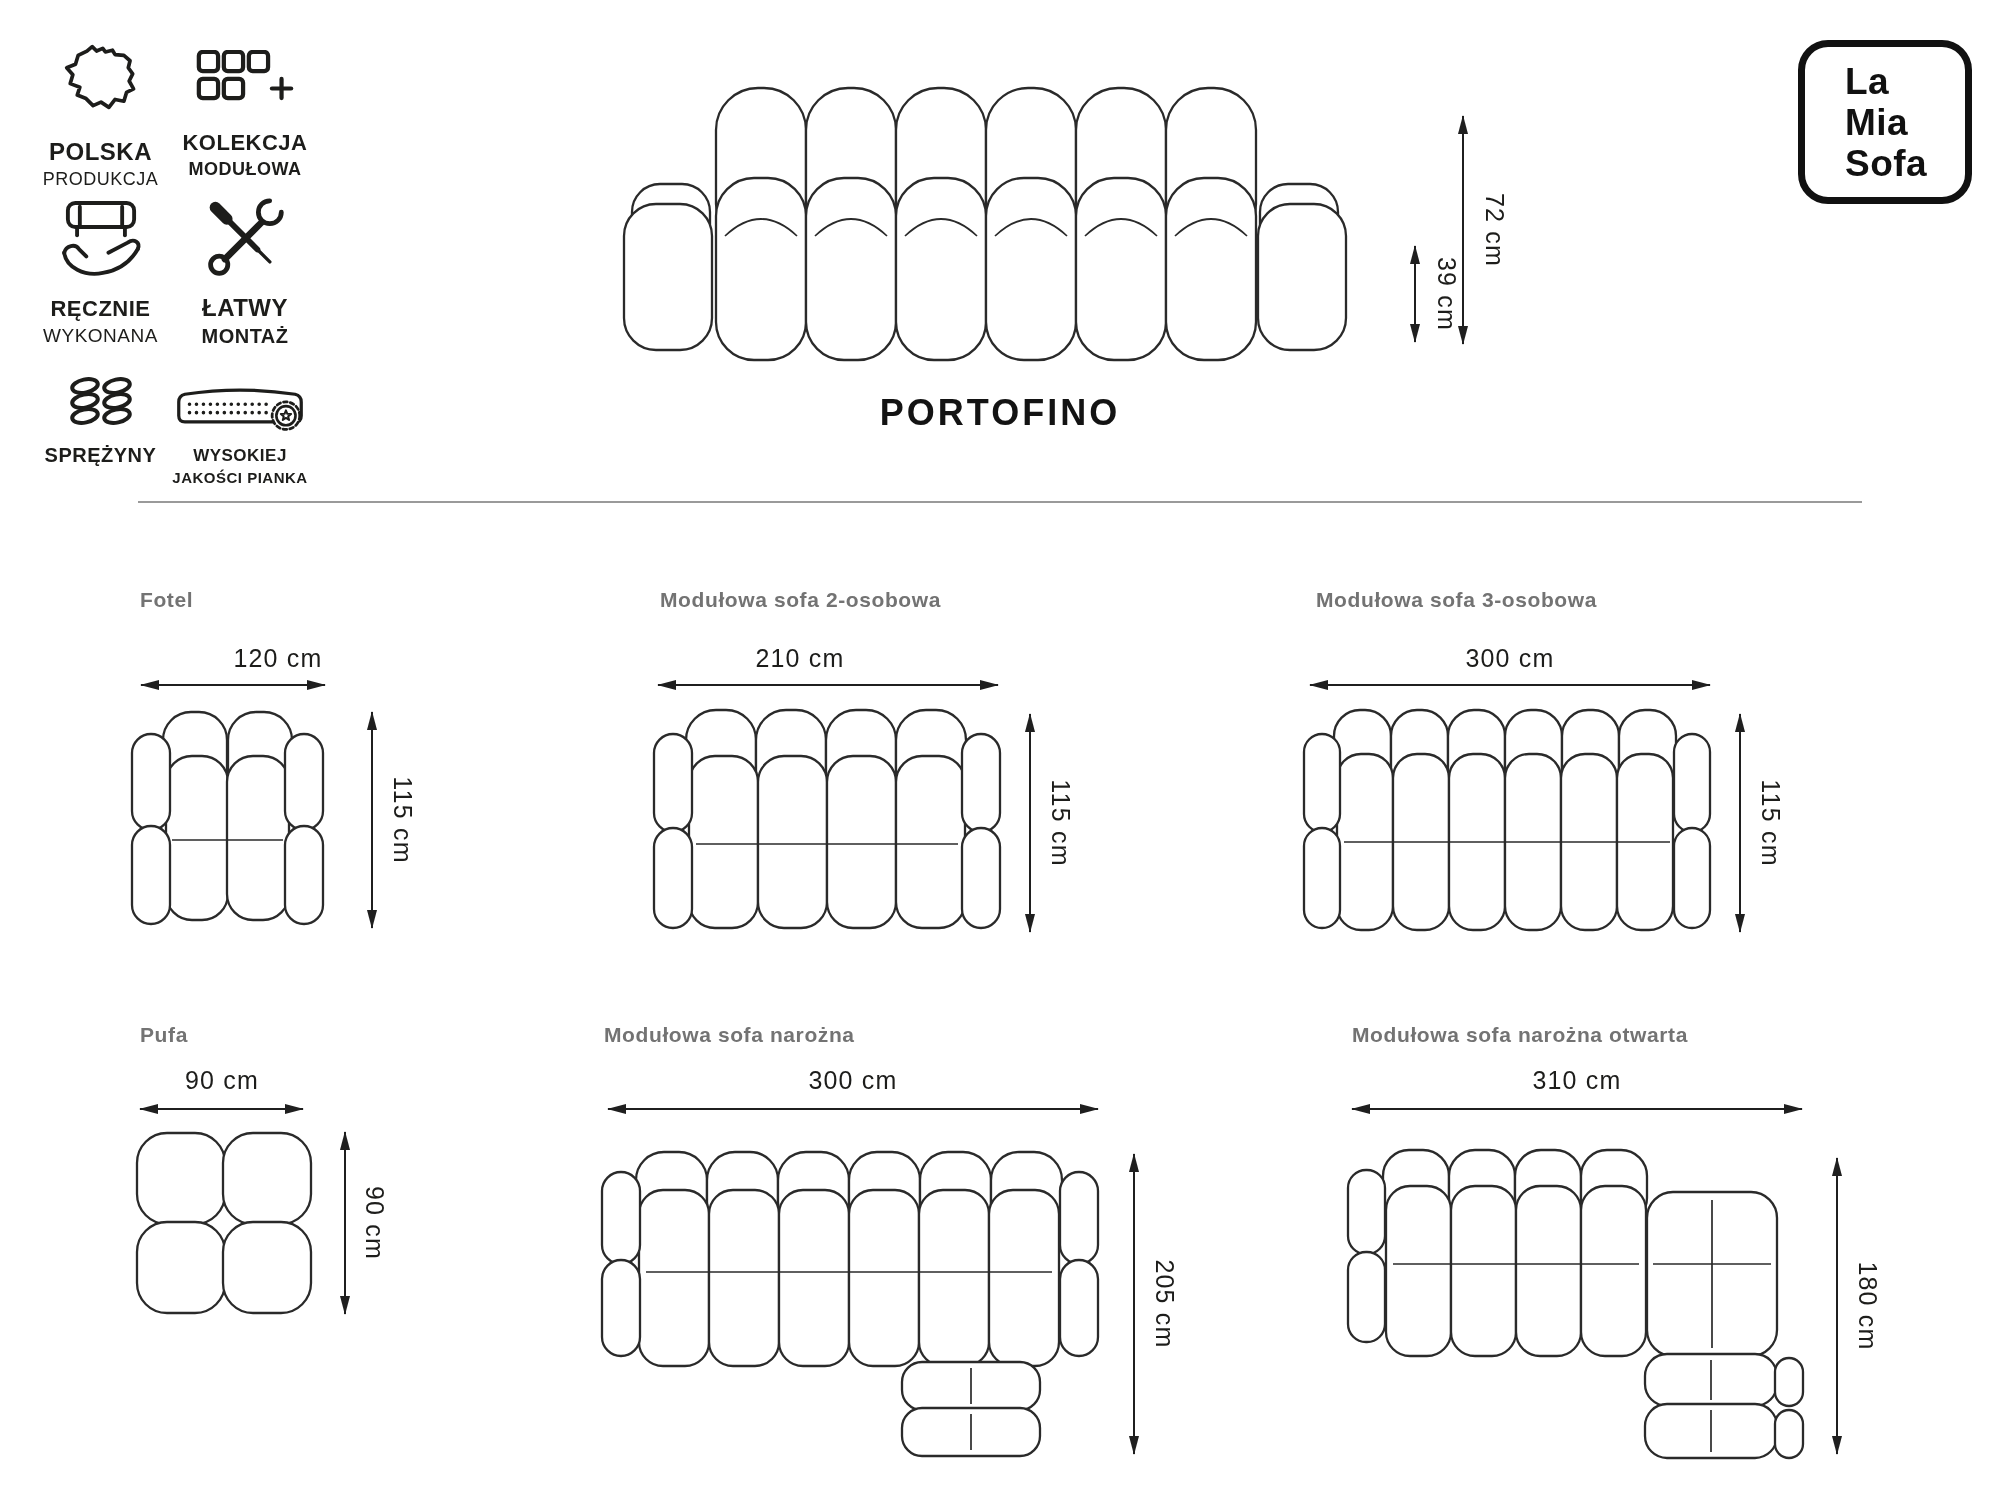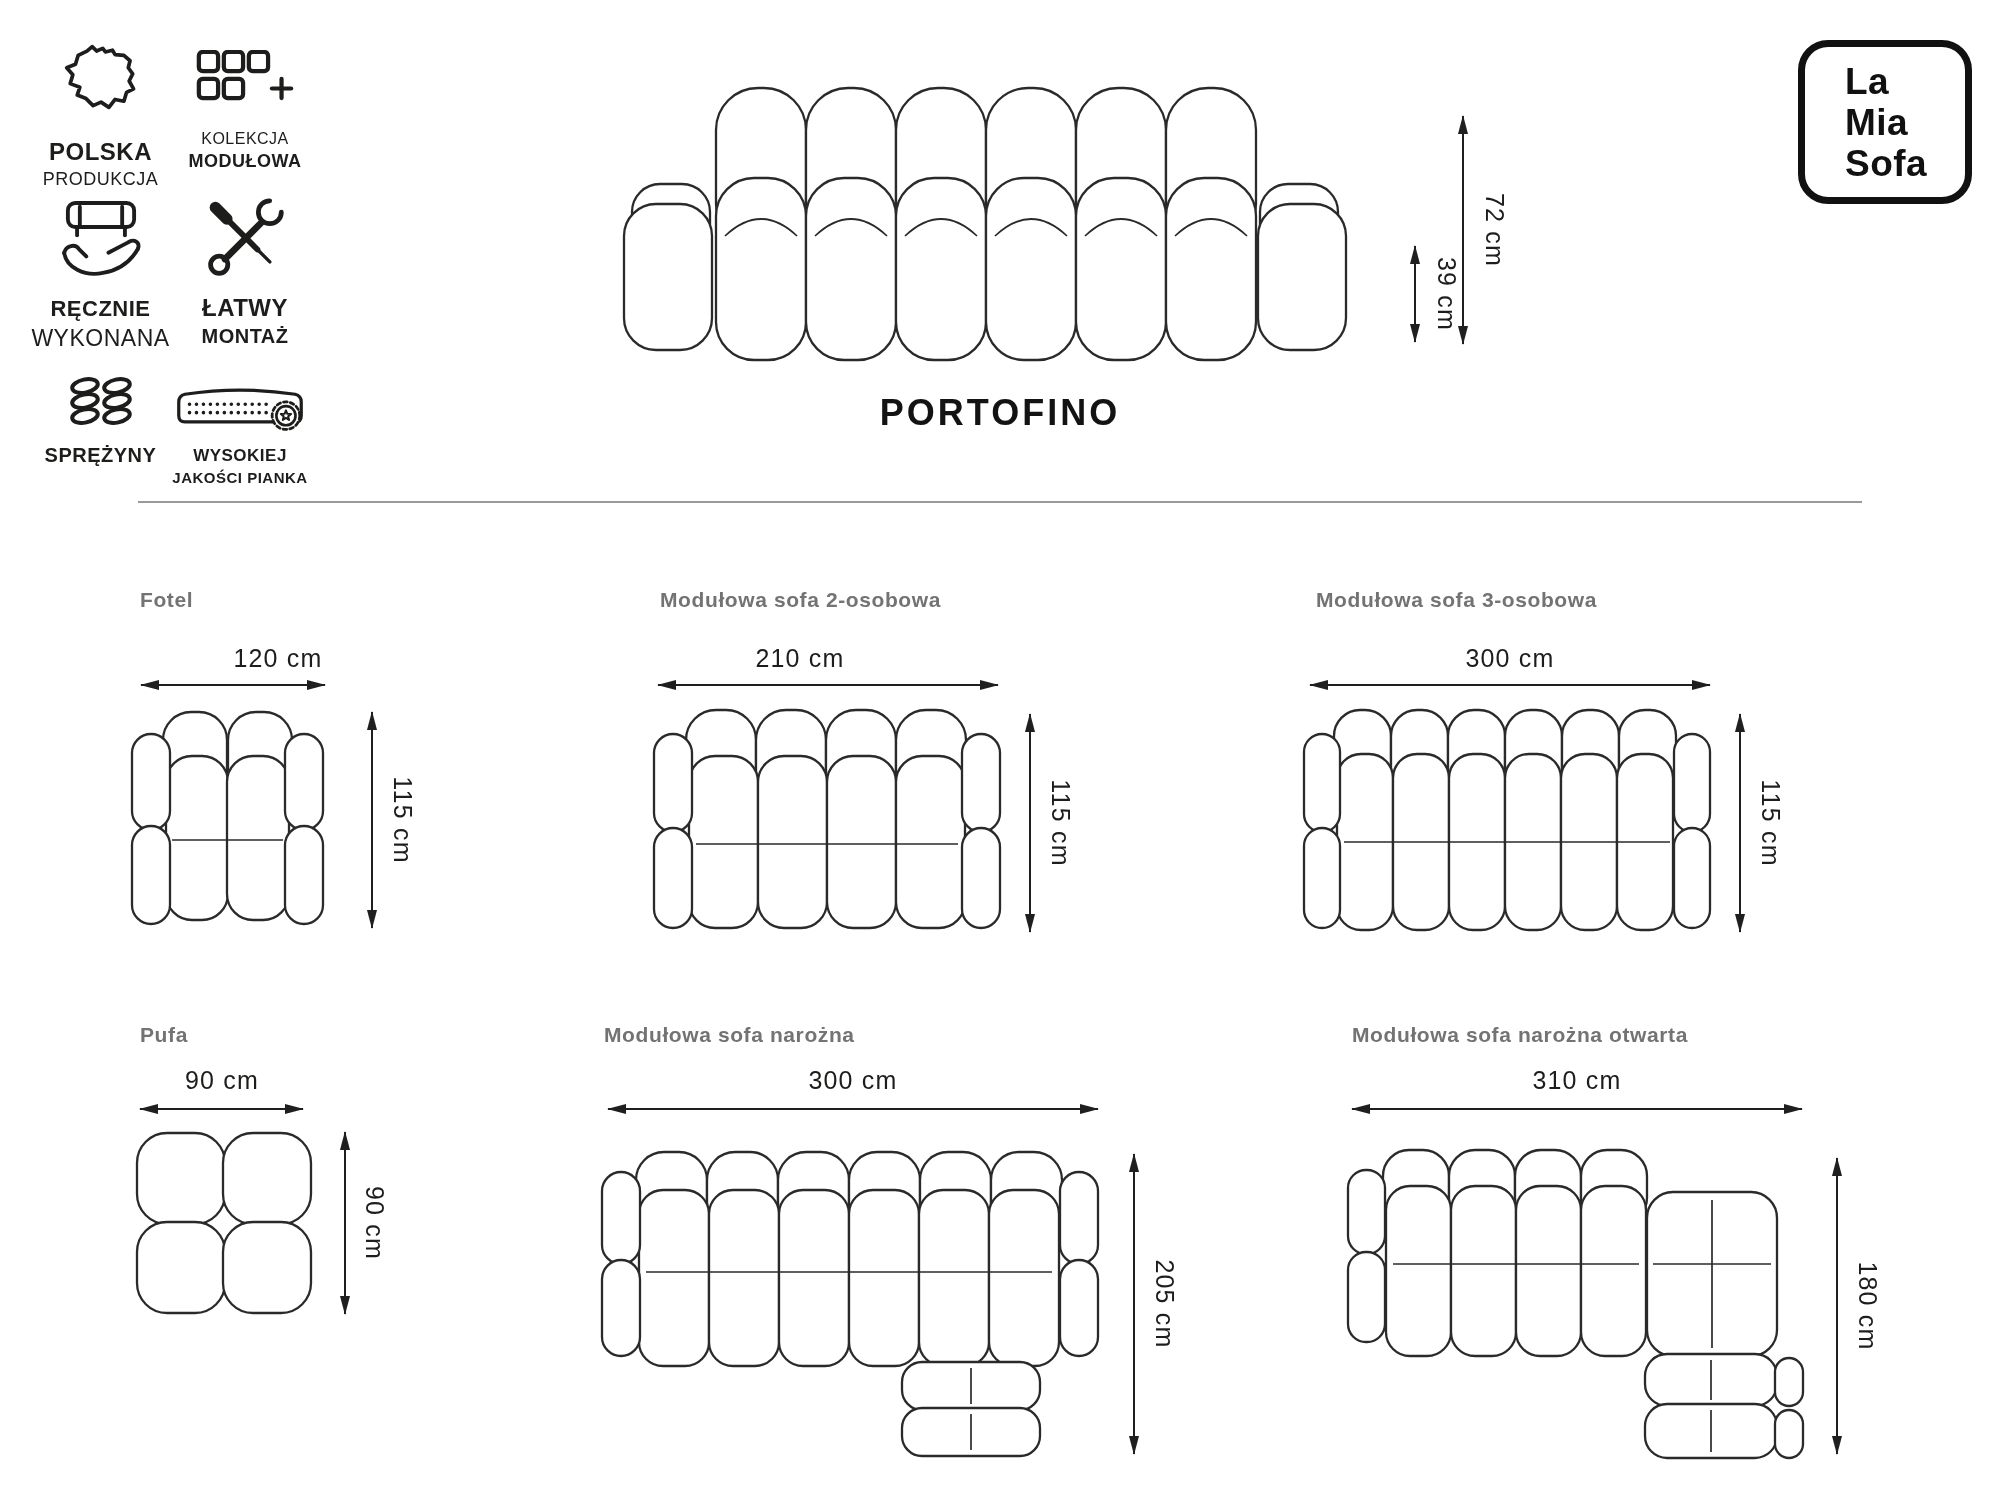--- a/index.html
+++ b/index.html
@@ -5,22 +5,22 @@
   html,body{margin:0;padding:0;background:#fff;}
   body{font-family:"Liberation Sans", sans-serif; color:#1d1d1b;}
   .page{position:relative;width:2000px;height:1500px;background:#fff;overflow:hidden;}
 
   
   .feature{position:absolute;display:flex;flex-direction:column;align-items:center;text-align:center;color:#1d1d1b;}
   .feature .icn{display:flex;align-items:flex-start;justify-content:center;}
   .feature .fl1{font-weight:bold;letter-spacing:0.5px;margin-top:12px;white-space:nowrap;}
   .feature .fl2{letter-spacing:0.5px;margin-top:3px;white-space:nowrap;}
   .f1 .fl1{font-size:24px;} .f1 .fl2{font-size:18px;}
-  .f2 .fl1{font-size:16px;font-weight:normal;} .f2 .fl2{font-size:18px;font-weight:bold;}
-  .f3 .fl1{font-size:22px;} .f3 .fl2{font-size:23px;}
+  .f2 .fl1{font-size:22px;font-weight:bold;} .f2 .fl2{font-size:18px;font-weight:bold;}
+  .f3 .fl1{font-size:22px;} .f3 .fl2{font-size:19px;}
   .f4 .fl1{font-size:24px;} .f4 .fl2{font-size:20px;font-weight:bold;}
   .f5 .fl1{font-size:20px;}
   .f6 .fl1{font-size:17px;} .f6 .fl2{font-size:15px;font-weight:bold;}
   .icon-stroke{fill:none;stroke:#1d1d1b;stroke-linecap:round;stroke-linejoin:round;}
 
   
   .logo{position:absolute;left:1798px;top:40px;width:174px;height:164px;border:7px solid #111;
         border-radius:30px;box-sizing:border-box;padding:14px 0 0 40px;background:#fff;}
   .logo div{font-size:37px;font-weight:bold;line-height:41px;color:#111;letter-spacing:0.5px;}
 

